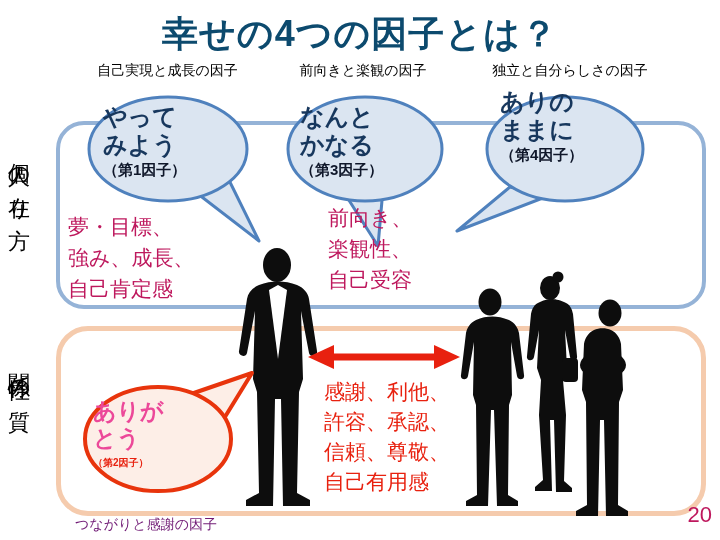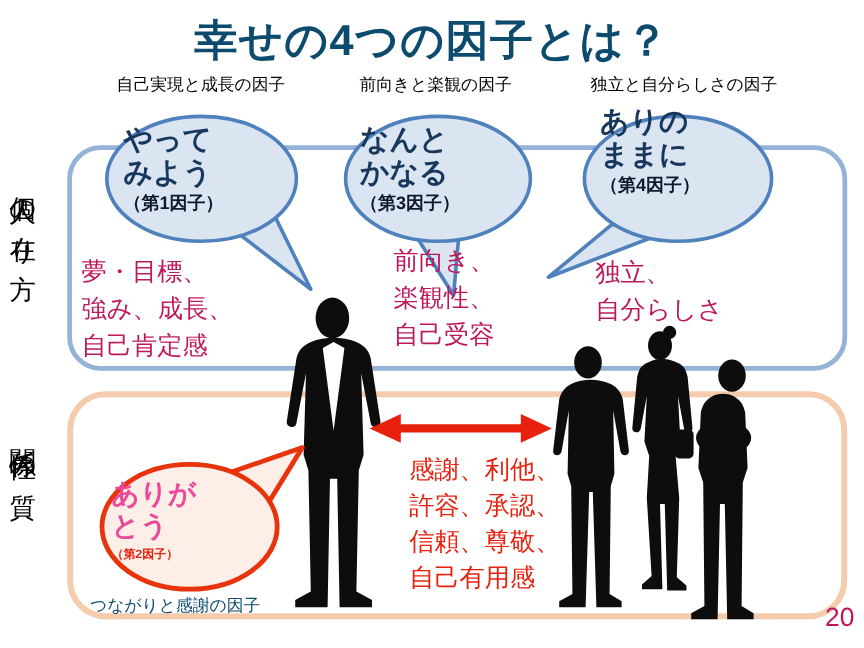--- a/index.html
+++ b/index.html
@@ -26,21 +26,21 @@
   .bubble-svg{pointer-events:none;}
   .bubble-text{
     text-align:left;color:#17375d;font-weight:bold;
     font-size:24px;line-height:28px;
   }
   .bubble-sub{font-size:15px;line-height:20px;font-weight:bold;color:#0f172a;margin-top:1px;}
   .red-bubble-text{color:#ec4899;font-size:23px;line-height:27px;}
   .red-bubble-sub{color:#e8210f;font-size:10px;}
   .desc{color:#be185d;font-size:21px;line-height:31px;font-weight:500;}
   .desc-red{color:#e8210f;font-size:21px;line-height:30px;font-weight:500;}
-  .bottom-label{font-size:14px;color:#0c4a6e;}
+  .bottom-label{font-size:14px;color:#701a75;margin-top:20px;}
   .page-number{right:8px;top:502px;font-size:22px;color:#be185d;text-align:center;}
   svg{display:block;}
 </style>
 </head>
 <body>
 
 <div class="slide">
 
   <div class="abs slide-title">幸せの4つの因子とは？</div>
 
@@ -117,30 +117,28 @@
 とう</div>
     <div class="bubble-sub red-bubble-sub">（第2因子）</div>
   </div>
 
   <div class="abs desc pre" style="left:68px;top:211px;width:200px;">夢・目標、
 強み、成長、
 自己肯定感</div>
   <div class="abs desc pre" style="left:328px;top:202px;width:170px;">前向き、
 楽観性、
 自己受容</div>
-  <div class="abs desc pre" style="left:496px;top:212px;width:180px;">独立、
-自分らしさ</div>
 
   <svg class="abs" style="left:306px;top:343px;" width="156" height="28" viewBox="0 0 156 28">
     <line x1="24" y1="14" x2="132" y2="14" stroke="#e8210f" stroke-width="7"></line>
     <polygon points="2,14 28,2 28,26" fill="#e8210f"></polygon>
     <polygon points="154,14 128,2 128,26" fill="#e8210f"></polygon>
   </svg>
 
-  <div class="abs desc-red pre" style="left:324px;top:377px;width:190px;margin-left:17px;">感謝、利他、
+  <div class="abs desc-red pre" style="left:324px;top:377px;width:190px;">感謝、利他、
 許容、承認、
 信頼、尊敬、
 自己有用感</div>
 
   <div class="abs bottom-label" style="left:75px;top:496px;">つながりと感謝の因子</div>
 
   <div class="abs page-number">20</div>
 
 </div>
 

